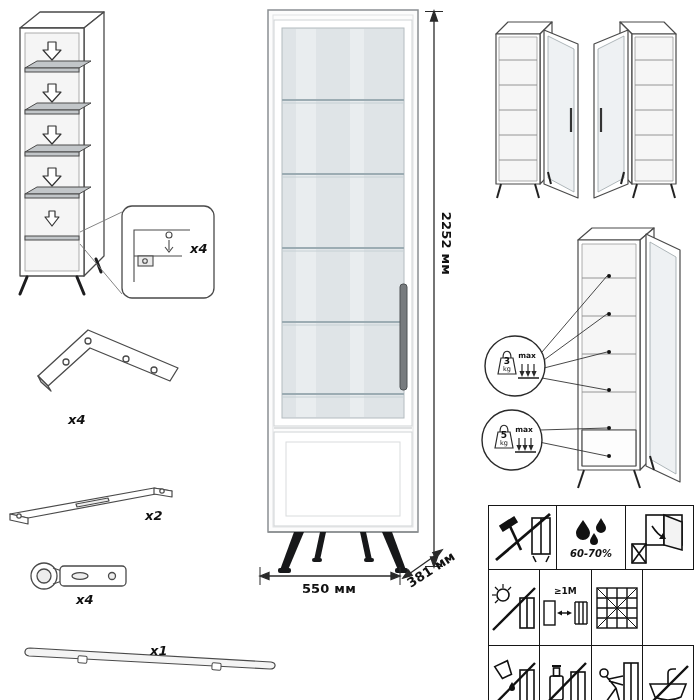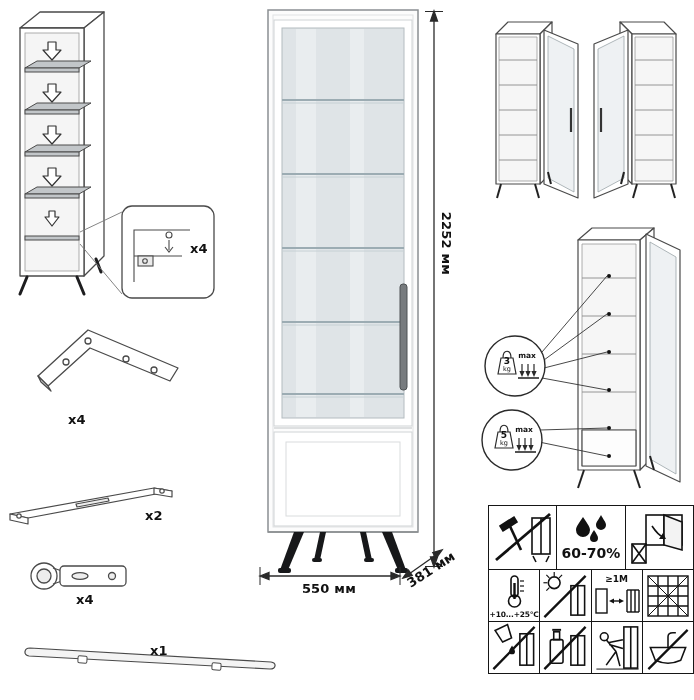--- a/index.html
+++ b/index.html
@@ -3,37 +3,37 @@
 <meta charset="utf-8">
 <style>
   * { margin:0; padding:0; box-sizing:border-box; }
   html,body { background:#ffffff; }
   .sheet {
     position:relative; width:694px; height:700px; background:#ffffff;
     font-family:"DejaVu Sans","Liberation Sans",sans-serif; color:#111;
     overflow:hidden;
   }
   .abs { position:absolute; }
-  .count { position:absolute; font-size:13px; font-weight:700; white-space:nowrap; }
+  .count { position:absolute; font-size:13px; font-weight:700; white-space:nowrap;font-style:italic; }
   .dim { position:absolute; font-size:13px; font-weight:600; white-space:nowrap; letter-spacing:.2px; }
   .tiny { position:absolute; text-align:center; line-height:1; white-space:nowrap; }
   .rot90 { transform:rotate(90deg); transform-origin:center; text-align:center; }
   .rotdepth { transform:rotate(-33deg); transform-origin:center; text-align:center; }
   .grid { position:absolute; left:488px; top:505px; width:206px; }
   .grid-row { display:flex; }
   .grid-row + .grid-row { margin-top:-1px; }
   .cell {
     border:1px solid #161616; background:#fff;
     display:flex; flex-direction:column; align-items:center; justify-content:center;
     gap:1px; overflow:hidden;
   }
   .cell + .cell { margin-left:-1px; }
   .w3 { width:69.4px; height:65px; }
-  .w4 { width:52.3px; height:53px;text-align:right; }
-  .care-hum  { font-size:14px; font-weight:700; }
+  .w4 { width:52.3px; height:77px;text-align:right; }
+  .care-hum  { font-size:10px; font-weight:700;font-style:italic; }
   .care-temp { font-size:7.5px; font-weight:700; letter-spacing:-.2px; }
   .care-dist { font-size:9px; font-weight:700; }
 </style>
 </head>
 <body>
 
 <div class="sheet">
 
   <svg class="abs" style="left:6px;top:4px" width="215" height="305" viewBox="0 0 215 305">
     <g fill="#ffffff" stroke="#4a4a4a" stroke-width="1.3" stroke-linejoin="round">
@@ -305,31 +305,20 @@
           <path d="M24,16 q6,9 11,11"></path>
           <polygon points="38,29 31,29 35,23" fill="#111" stroke="none"></polygon>
           <rect x="4" y="34" width="14" height="19"></rect>
           <line x1="4" y1="34" x2="18" y2="53"></line>
             <line x1="18" y1="34" x2="4" y2="53"></line>
         </svg>
       </div>
     </div>
     <div class="grid-row">
       <div class="cell w4">
-        <svg width="48" height="36" viewBox="0 0 48 36" fill="none" stroke="#111" stroke-width="1.6">
-          <rect x="21" y="3" width="7" height="21" rx="3.5"></rect>
-          <circle cx="24.5" cy="28" r="6"></circle>
-          <line x1="24.5" y1="10" x2="24.5" y2="26" stroke-width="2.4"></line>
-          <line x1="30" y1="8" x2="34" y2="8" stroke-width="1.2"></line>
-          <line x1="30" y1="13" x2="34" y2="13" stroke-width="1.2"></line>
-          <line x1="30" y1="18" x2="34" y2="18" stroke-width="1.2"></line>
-        </svg>
-        <span class="care-temp">+10...+25°C</span>
-      </div>
-      <div class="cell w4">
         <svg width="48" height="52" viewBox="0 0 48 52" fill="none" stroke="#111" stroke-width="1.6">
           <circle cx="13" cy="13" r="6"></circle>
           <g stroke-width="1.2">
             <line x1="13" y1="6" x2="13" y2="2"></line>
               <line x1="6" y1="13" x2="2" y2="13"></line>
             <line x1="8" y1="8" x2="5" y2="5"></line>
               <line x1="18" y1="8" x2="21" y2="5"></line>
             <line x1="8" y1="18" x2="5" y2="21"></line>
           </g>
           <rect x="30" y="16" width="14" height="30"></rect>

